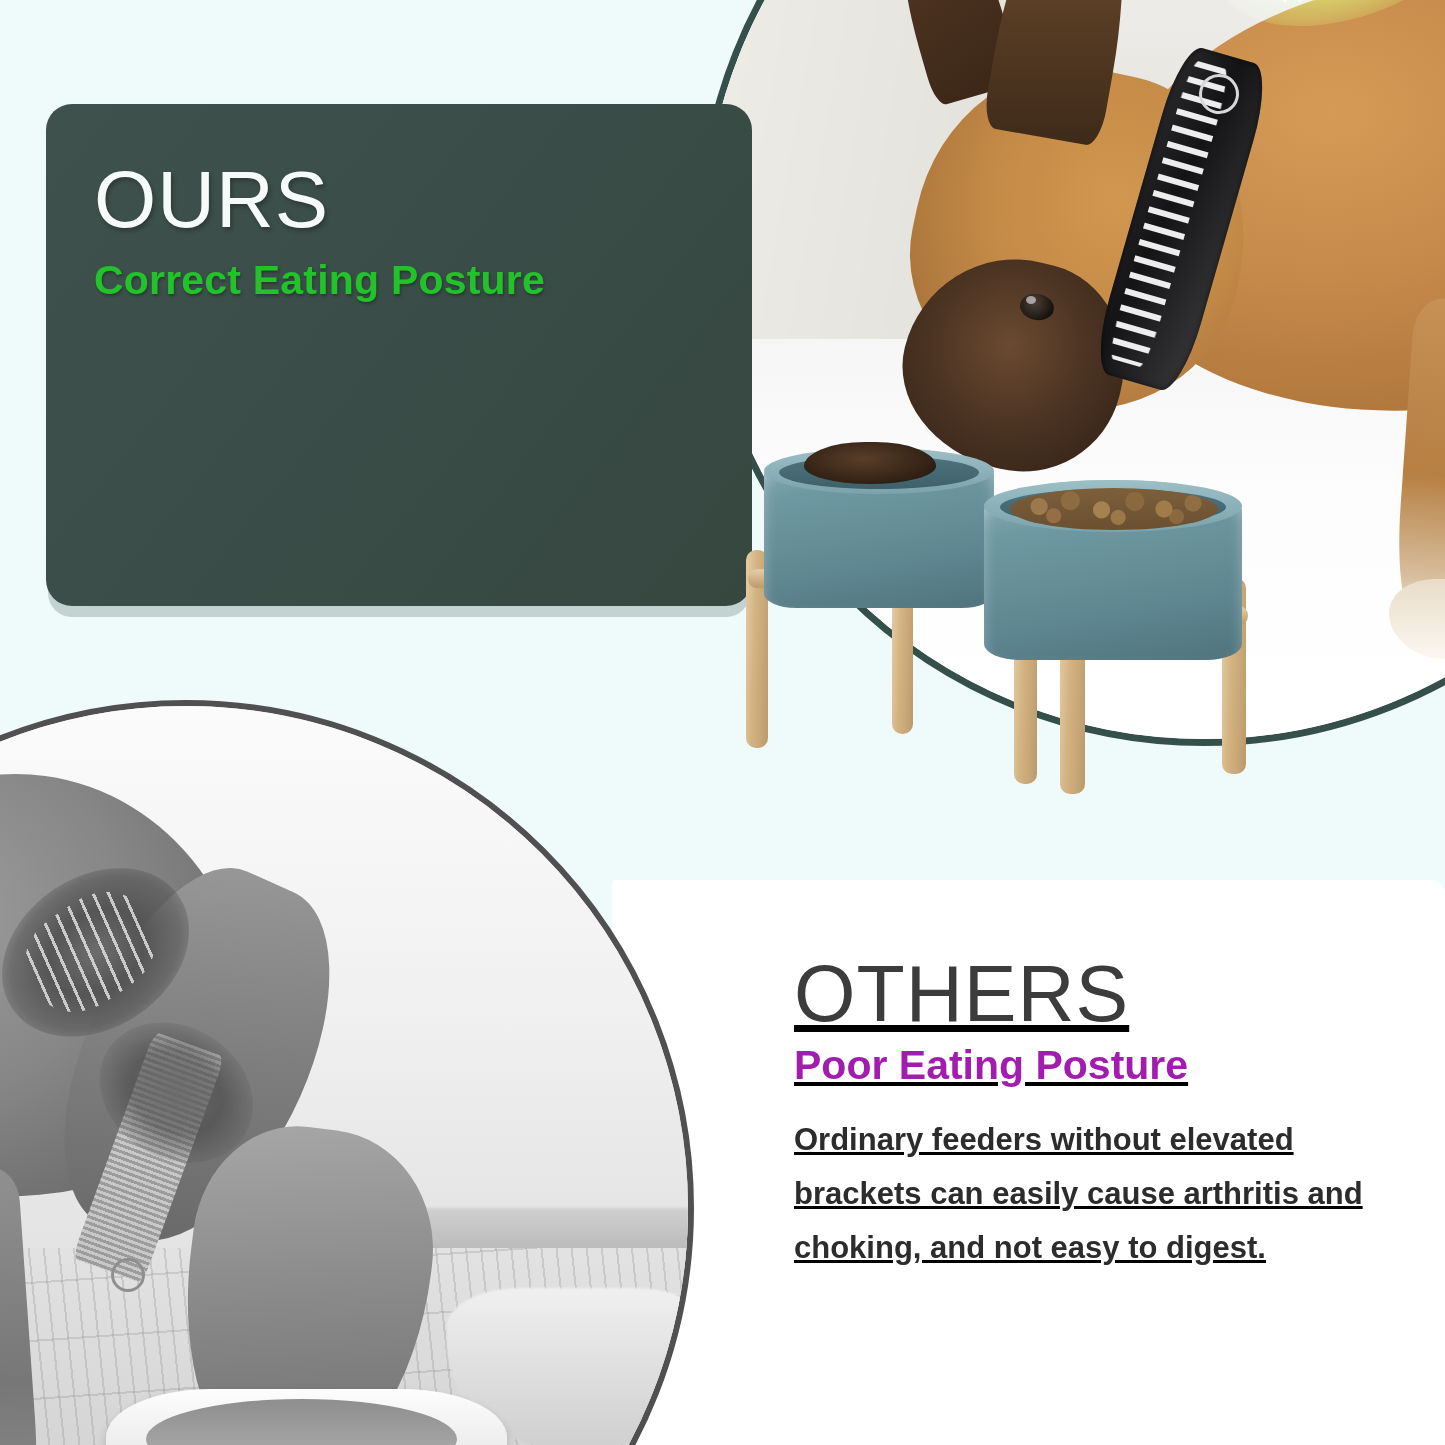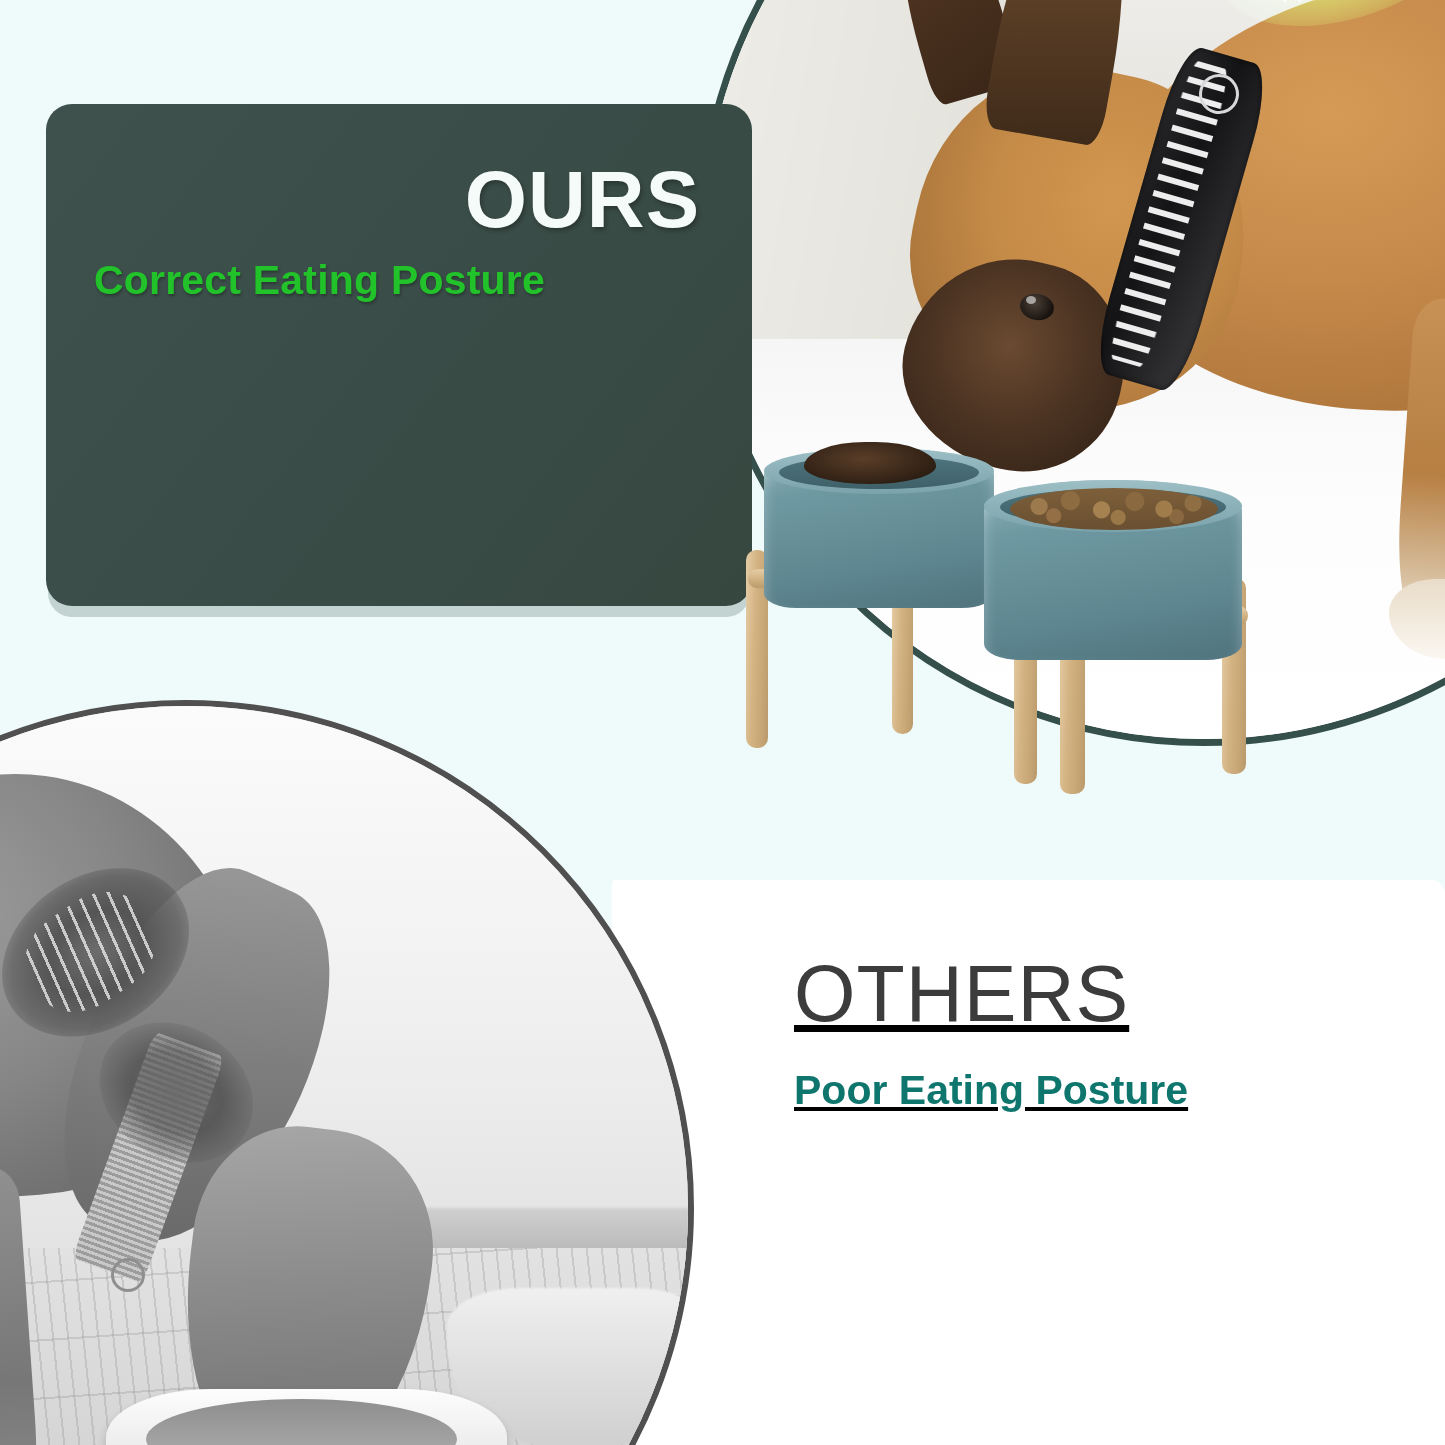--- a/index.html
+++ b/index.html
@@ -212,25 +212,24 @@
     width:706px; height:502px;
     background:linear-gradient(128deg,#3f514c 0%,#3b4d48 45%,#35473f 100%);
     border-radius:26px;
     box-shadow:0 13px 0 -2px rgba(176,196,192,.72);
     z-index:4;
     padding:58px 52px 0 48px;
   }
   .ours-title {
     color:#f4fbf8;
     font-size:80px;
-    font-weight:bold;
+    font-weight:normal;
     letter-spacing:1px;
     line-height:.95;
     text-shadow:2px 3px 4px rgba(0,0,0,.28);
-    text-align:right;
   }
   .ours-sub {
     color:#22c32a;
     font-size:41px;
     font-weight:bold;
     margin-top:19px;
     letter-spacing:.2px;
     text-shadow:1px 2px 3px rgba(0,0,0,.3);
   }
   .ours-body {
@@ -374,24 +373,24 @@
     text-decoration:underline;
   }
   .others-title {
     color:#3c3c3c;
     font-size:79px;
     letter-spacing:1px;
     line-height:.96;
     font-weight:normal;
   }
   .others-sub {
-    color:#0f766e;
+    color:#a21caf;
     font-size:41px;
     font-weight:bold;
-    margin-top:35px;
+    margin-top:10px;
   }
   .others-body {
     color:#2c2c2c;
     font-size:31px;
     font-weight:bold;
     line-height:54px;
     margin-top:24px;
     max-width:590px;
   }
 
@@ -457,20 +456,21 @@
 
   <div class="ours-card">
     <div class="ours-title">OURS</div>
     <div class="ours-sub">Correct Eating Posture</div>
   </div>
 
   <div class="accent-nub"></div>
   <div class="others-card">
     <div class="others-title">OTHERS</div>
     <div class="others-sub">Poor Eating Posture</div>
+    <div class="others-body">Ordinary feeders without elevated brackets can easily cause arthritis and choking, and not easy to digest.</div>
   </div>
 
   <div class="others-photo-frame">
     <div class="op-wall"></div>
     <div class="op-baseboard"></div>
     <div class="op-floor"></div>
 
     <div class="op-bowl2"></div>
 
     <div class="op-dogbody"></div>

